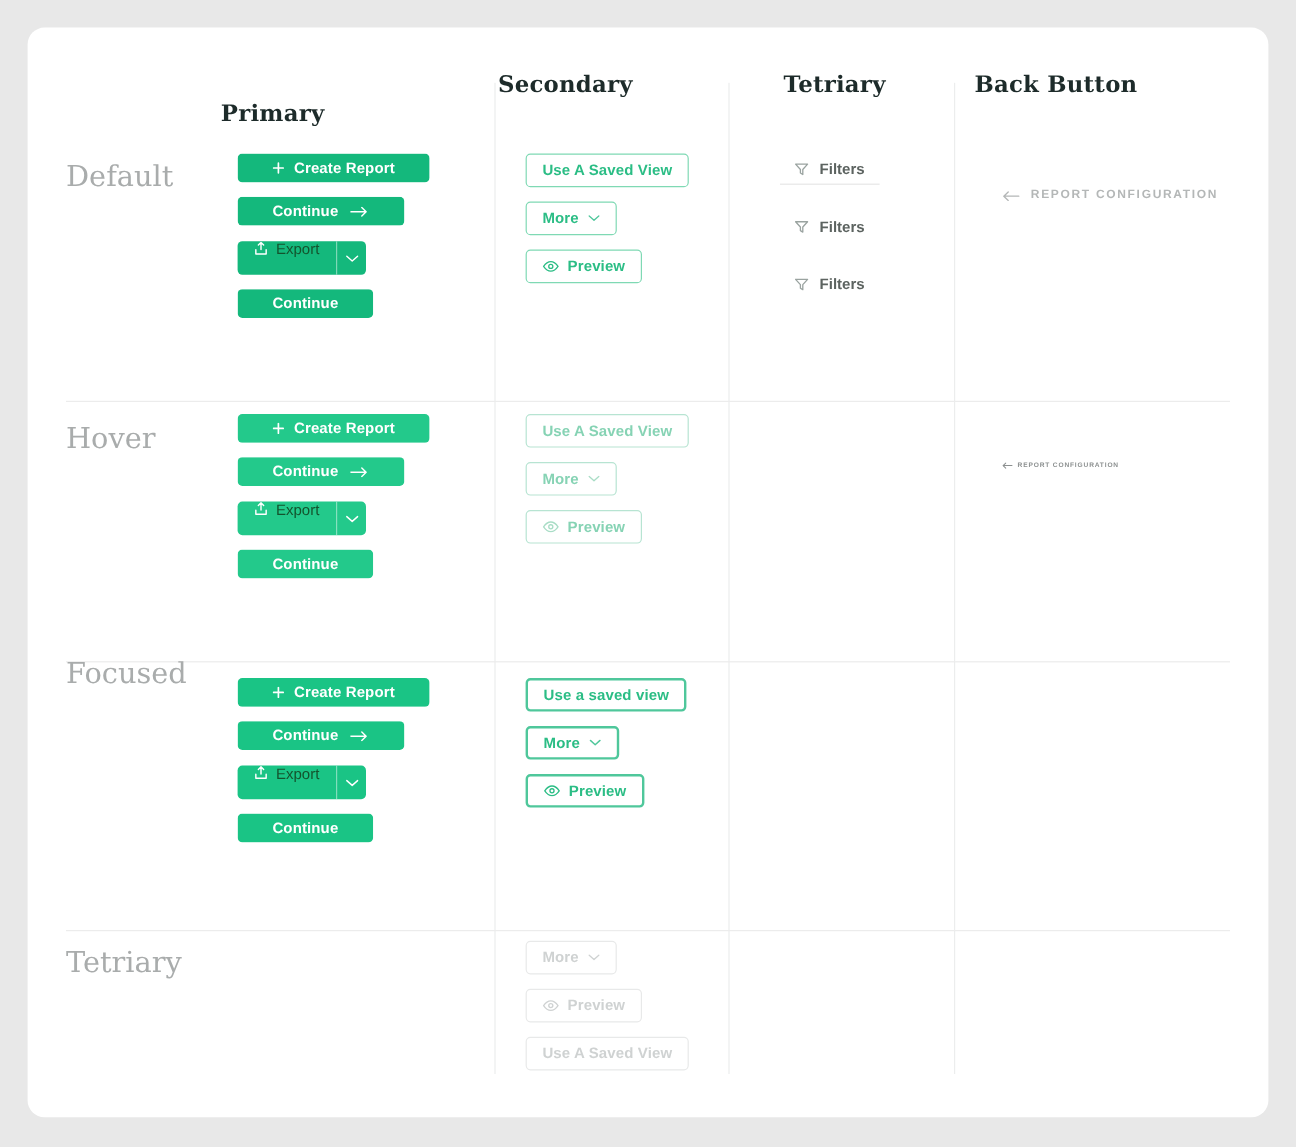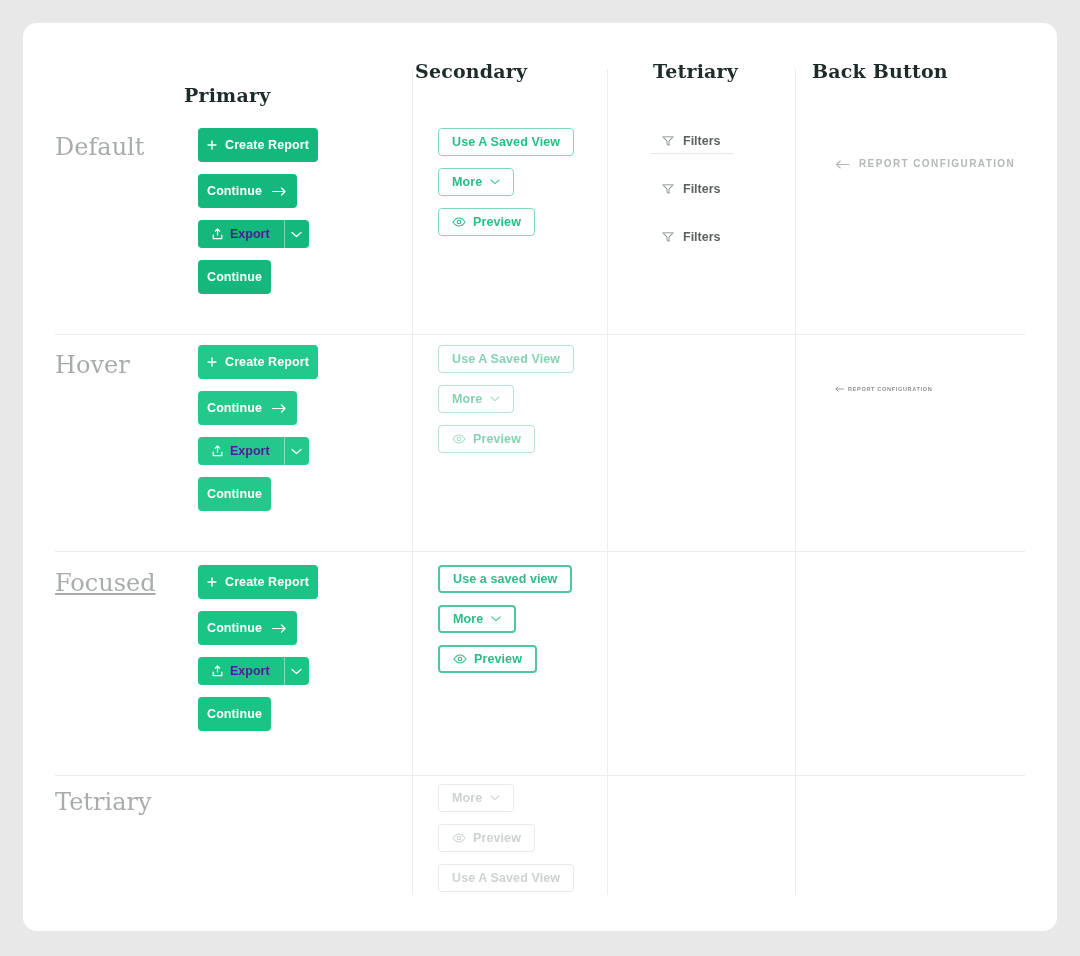--- a/index.html
+++ b/index.html
@@ -44,32 +44,32 @@
   .btn{
     display:inline-flex;align-items:center;justify-content:center;
     box-sizing:border-box;
     font-family:"Liberation Sans", sans-serif;
     font-size:12.5px;font-weight:700;
     border-radius:4px;
     border:1px solid transparent;
     white-space:nowrap;
     letter-spacing:.1px;
   }
-  .primary{background:#14b87c;color:#ffffff;padding:0 8px;height:34px;}
+  .primary{background:#14b87c;color:#ffffff;padding:0 28px;height:24px;}
   .primary.hoverstate{background:#23c98b;}
   .primary.focusstate{background:#1ac485;}
   .primary .ico{margin-right:8px;display:inline-flex;align-items:center;}
   .primary .ico-right{margin-left:10px;display:inline-flex;align-items:center;}
 
   
   .split{display:inline-flex;height:28px;border-radius:4px;overflow:hidden;background:#14b87c;}
   .split.hoverstate{background:#23c98b;}
   .split.focusstate{background:#1ac485;}
-  .split .main{display:inline-flex;align-items:center;padding:0 14px;color:#4c1d95;
-    font-size:12.5px;font-weight:700;}
+  .split .main{display:inline-flex;align-items:flex-start;padding:0 14px;color:#14532d;
+    font-size:12.5px;font-weight:400;}
   .split .main .ico{margin-right:7px;display:inline-flex;align-items:center;}
   .split .caret{display:inline-flex;align-items:center;justify-content:center;
     width:24px;border-left:1px solid rgba(255,255,255,.45);color:#fff;}
 
   
   .secondary{
     background:#ffffff;color:#2bbd85;
     border:1px solid #7fd9b4;
     padding:0 13px;height:28px;
   }
@@ -126,21 +126,21 @@
     <div class="hline" style="top:528px;"></div>
     <div class="hline" style="top:752px;"></div>
 
     <div class="colhead" style="left:161px;top:37px;margin-top:24px;">Primary</div>
     <div class="colhead" style="left:392px;top:37px;">Secondary</div>
     <div class="colhead" style="left:602px;top:37px;margin-left:28px;">Tetriary</div>
     <div class="colhead" style="left:789px;top:37px;">Back Button</div>
 
     <div class="rowlabel" style="left:32px;top:110px;">Default</div>
     <div class="rowlabel" style="left:32px;top:328px;">Hover</div>
-    <div class="rowlabel" style="left:32px;top:546px;text-decoration:underline;">Focused</div>
+    <div class="rowlabel" style="left:32px;top:524px;">Focused</div>
     <div class="rowlabel" style="left:32px;top:765px;">Tetriary</div>
 
     <div class="cell stack" style="left:175px;top:105px;">
       <div><button class="btn primary">
         <span class="ico">
           <svg width="10" height="10" viewBox="0 0 10 10">
                 <path d="M5 1v8M1 5h8" stroke="#fff" stroke-width="1.4" stroke-linecap="round"></path>
               </svg>
         </span>
         <span>Create Report</span>

